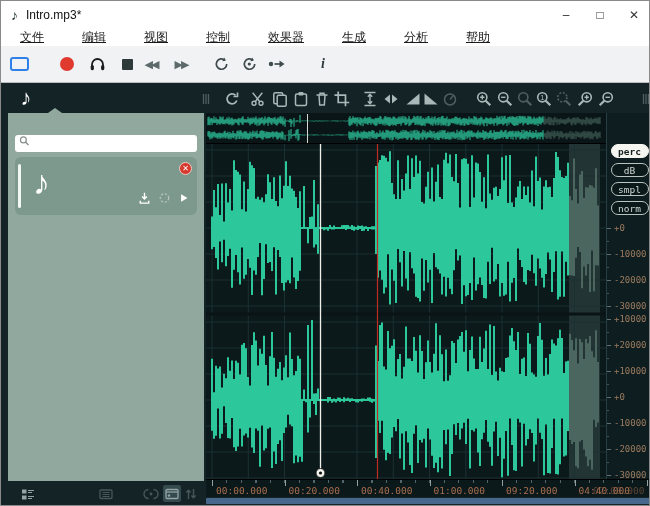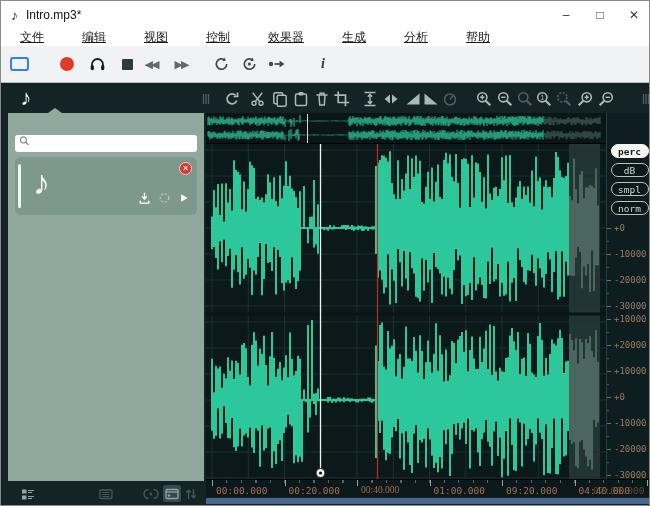--- a/index.html
+++ b/index.html
@@ -444,21 +444,21 @@
       <div class="vtick" style="top: 362px;"></div>
     </div>
 
   <div class="taxis" id="taxis">
     <div class="minorticks"></div>
   <div class="majtick" style="left: 6px;"></div>
       <span class="tlab" style="left: 10px;">00:00.000</span>
       <div class="majtick" style="left: 78.5px;"></div>
       <span class="tlab" style="left: 82.5px;">00:20.000</span>
       <div class="majtick" style="left: 151px;"></div>
-      <span class="tlab" style="left: 155px; font-family: Liberation Serif, serif;">00:40.000</span>
+      <span class="tlab" style="left: 155px;">00:40.000</span>
       <div class="majtick" style="left: 223.5px;"></div>
       <span class="tlab" style="left: 227.5px;">01:00.000</span>
       <div class="majtick" style="left: 296px;"></div>
       <span class="tlab" style="left: 300px;">09:20.000</span>
       <div class="majtick" style="left: 368.5px;"></div>
       <span class="tlab" style="left: 372.5px;">04:40.000</span>
       <div class="majtick" style="left: 441px;"></div>
       <span class="tlab dim" style="left: 387px;">02:00.000</span>
     </div>
 

